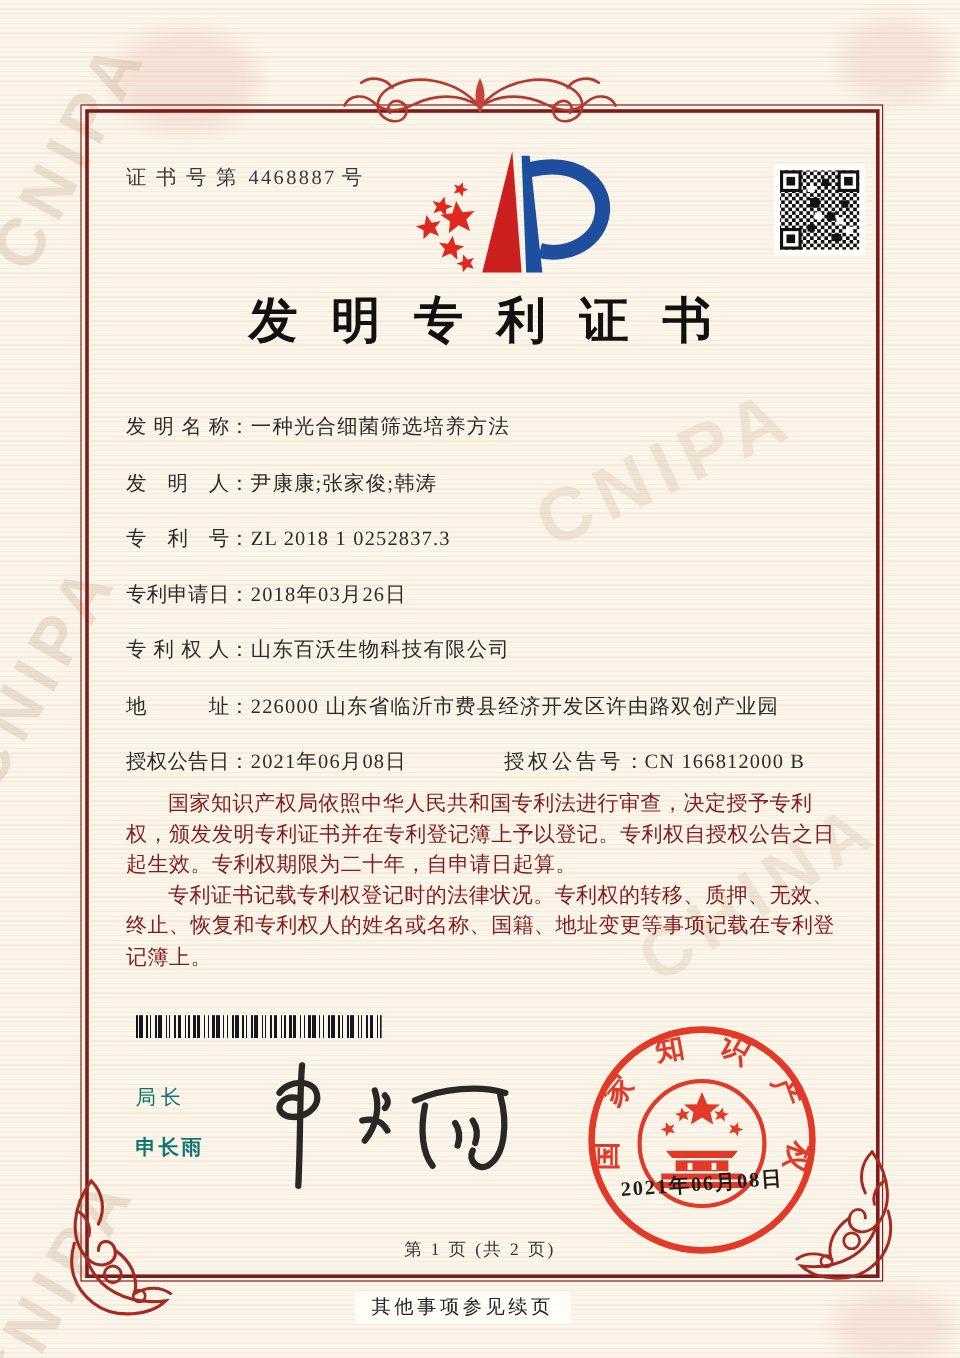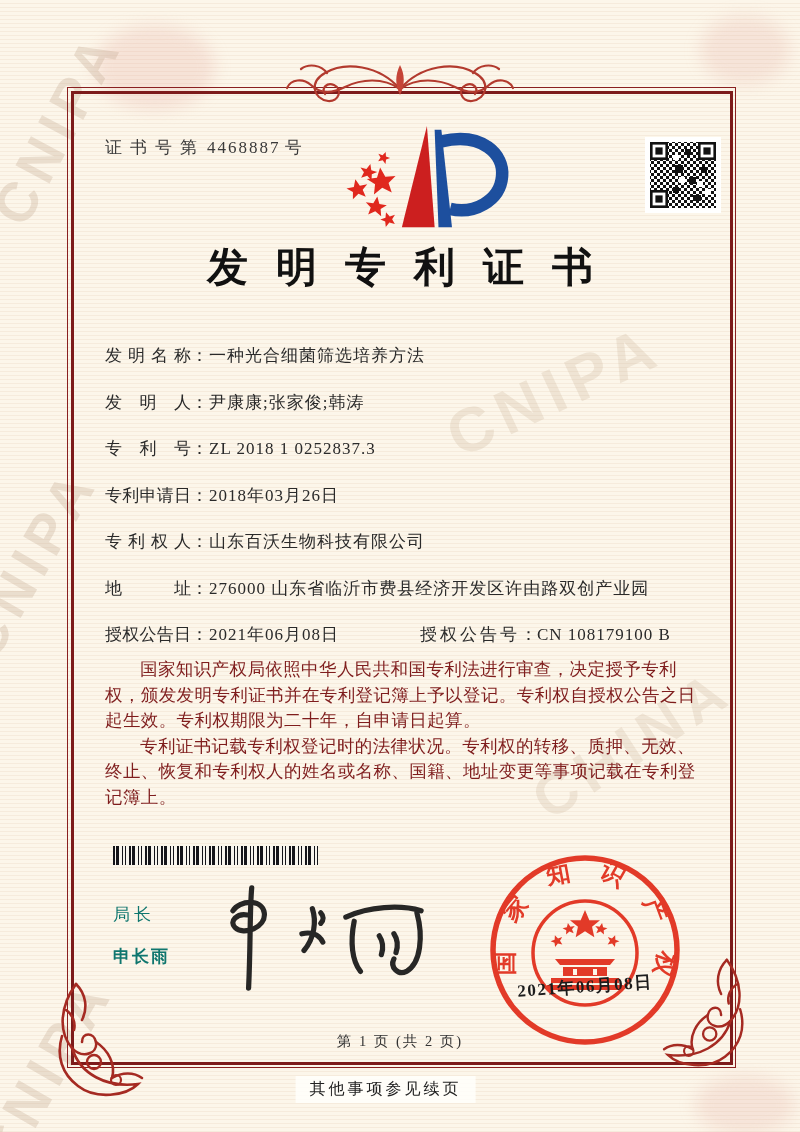--- a/index.html
+++ b/index.html
@@ -229,26 +229,26 @@
   <div class="row">
     <span class="lbl">专利号</span><span class="colon">：</span><span class="val">ZL 2018 1 0252837.3</span>
   </div>
   <div class="row">
     <span class="lbl">专利申请日</span><span class="colon">：</span><span class="val">2018年03月26日</span>
   </div>
   <div class="row">
     <span class="lbl">专利权人</span><span class="colon">：</span><span class="val">山东百沃生物科技有限公司</span>
   </div>
   <div class="row">
-    <span class="lbl">地址</span><span class="colon">：</span><span class="val">276000 山东省临沂市费县经济开发区许由路双创产业园</span>
+    <span class="lbl">地址</span><span class="colon">：</span><span class="val">226000 山东省临沂市费县经济开发区许由路双创产业园</span>
   </div>
   <div class="row">
     <span class="lbl">授权公告日</span><span class="colon">：</span><span class="val">2021年06月08日</span>
     <span class="pair2">
-      <span class="lbl2">授权公告号</span><span>：</span><span class="val">CN 108179100 B</span>
+      <span class="lbl2">授权公告号</span><span>：</span><span class="val">CN 166812000 B</span>
     </span>
   </div>
 </div>
 
 <div class="paragraphs">
   <p>国家知识产权局依照中华人民共和国专利法进行审查，决定授予专利权，颁发发明专利证书并在专利登记簿上予以登记。专利权自授权公告之日起生效。专利权期限为二十年，自申请日起算。</p>
   <p>专利证书记载专利权登记时的法律状况。专利权的转移、质押、无效、终止、恢复和专利权人的姓名或名称、国籍、地址变更等事项记载在专利登记簿上。</p>
 </div>
 
 <div class="barcode"></div>

